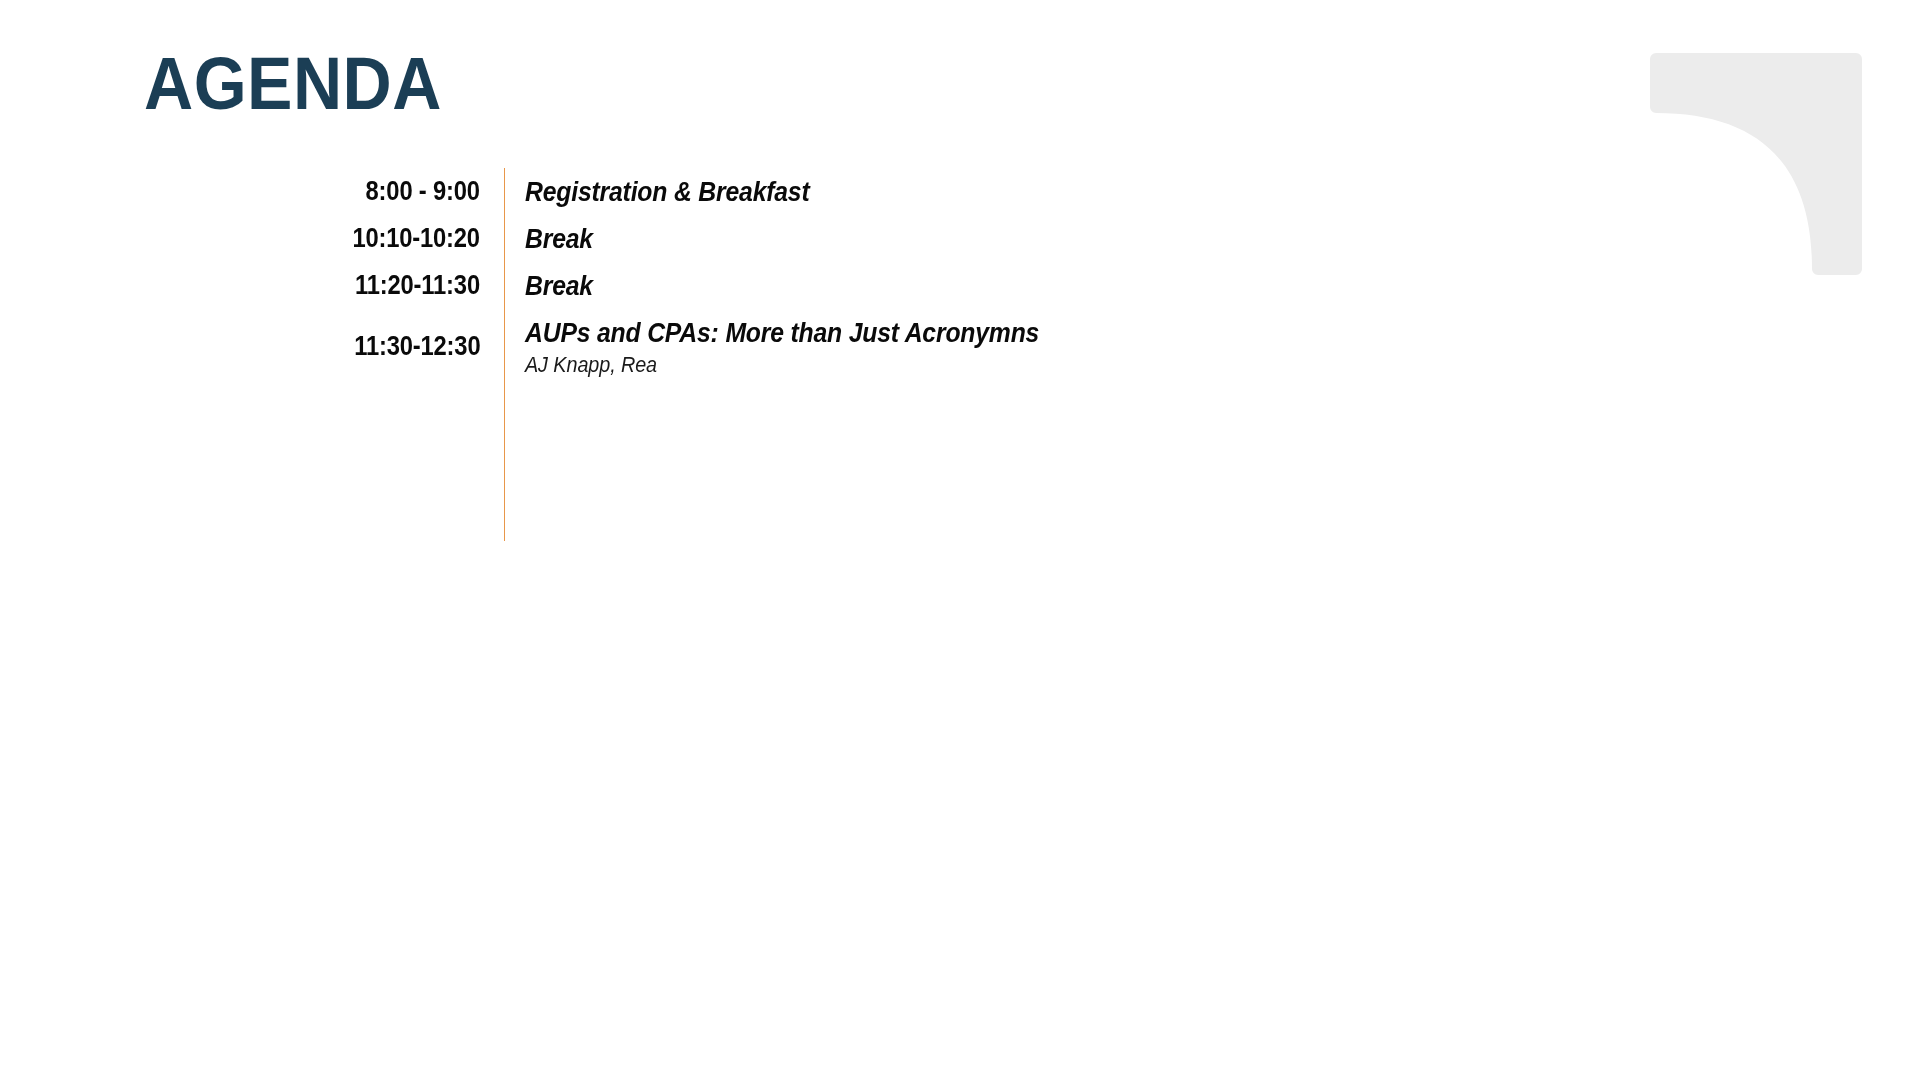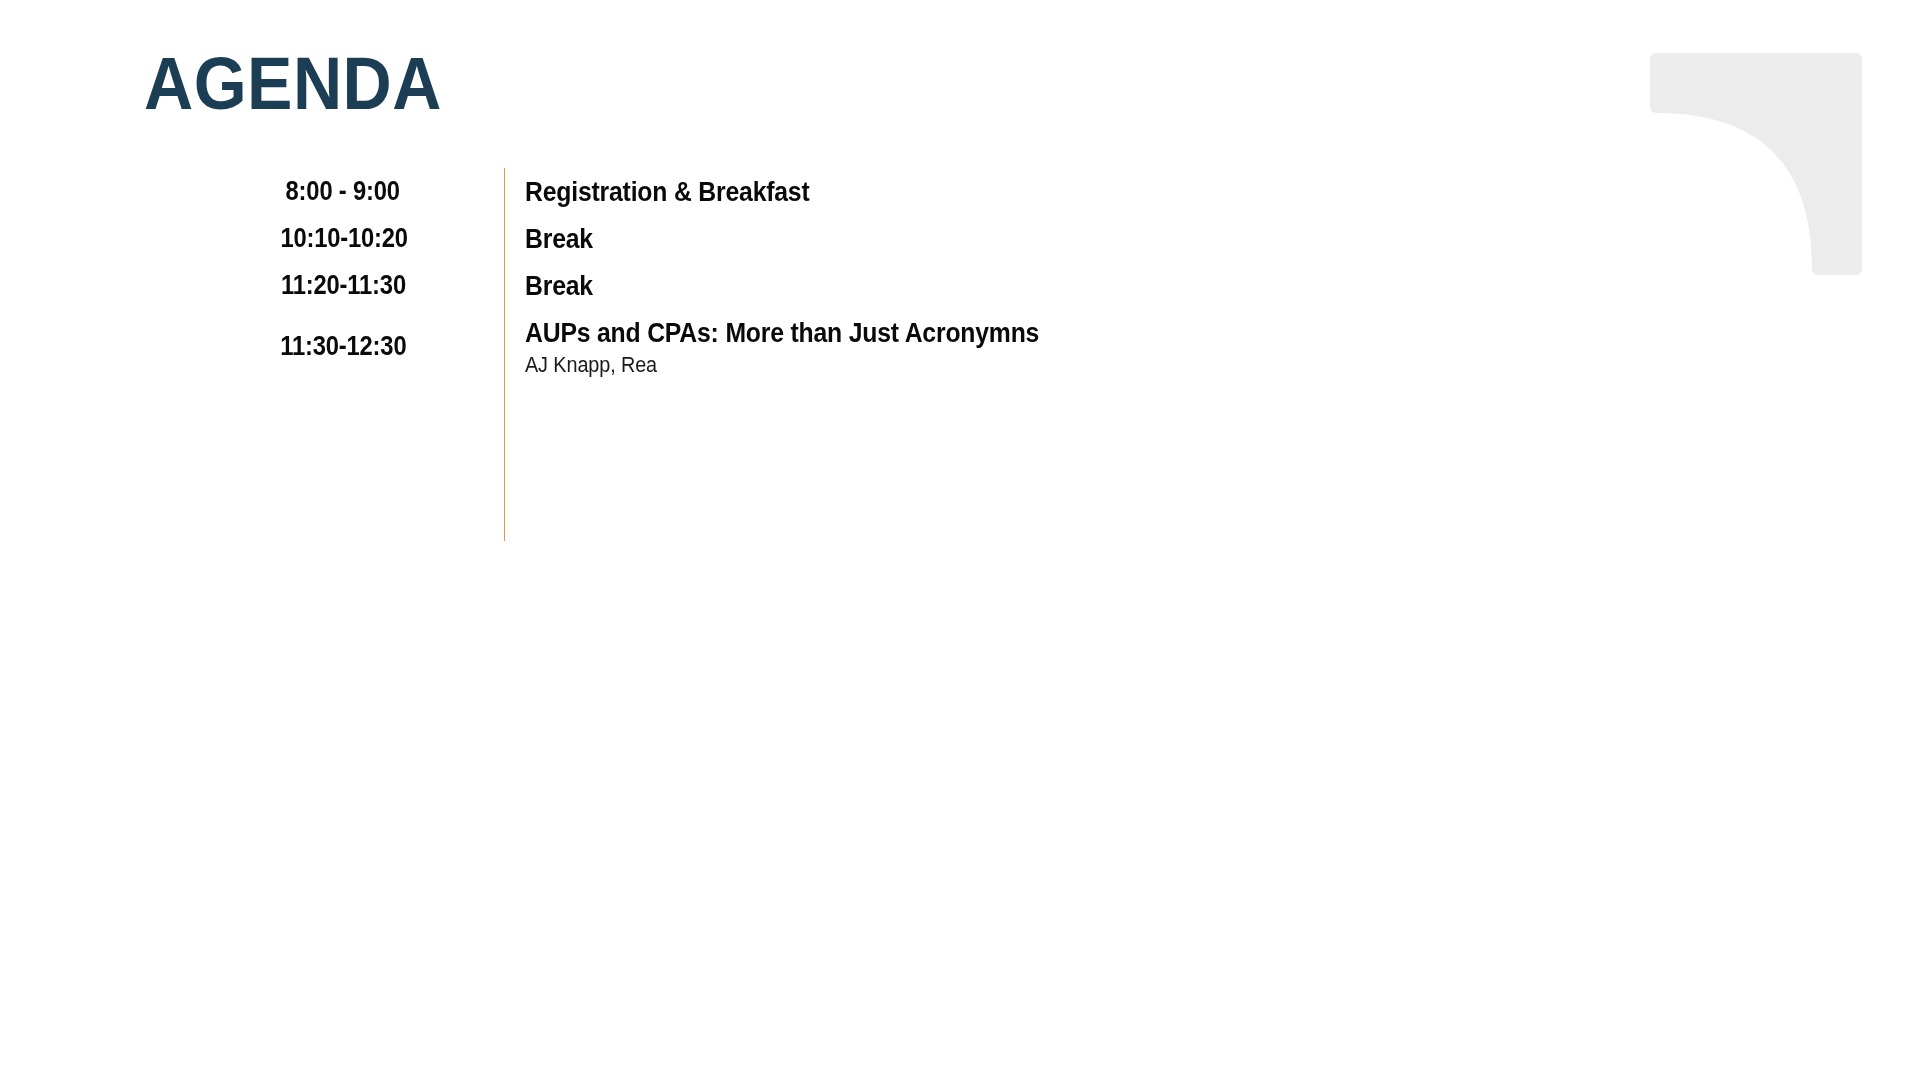--- a/index.html
+++ b/index.html
@@ -53,41 +53,42 @@
     width: 1500px;
   }
   .agenda-table {
     border-collapse: collapse;
     width: 100%;
   }
   .agenda-row { vertical-align: middle; }
 
   .time-cell {
     width: 290px;
-    text-align: center;
+    text-align: right;
     padding: 0 24px 0 0;
     vertical-align: middle;
     white-space: nowrap;
   }
   .time-text {
     font-family: "Liberation Sans", sans-serif;
     font-weight: 700;
     font-size: 27px;
     line-height: 1.1;
     color: #0a0a0a;
     letter-spacing: -0.2px;
     display: inline-block;
     transform: scaleX(0.88);
     transform-origin: right center;
   }
 
   .session-cell {
     padding: 7px 0 7px 20px;
     border-left: 1.6px solid #e8974a;
     vertical-align: middle;
+    font-style: italic;
   }
   .session-title {
     font-family: "Liberation Sans", sans-serif;
     font-weight: 700;
     font-size: 27.5px;
     line-height: 1.2;
     color: #0a0a0a;
     letter-spacing: -0.2px;
     white-space: pre;
     display: block;

